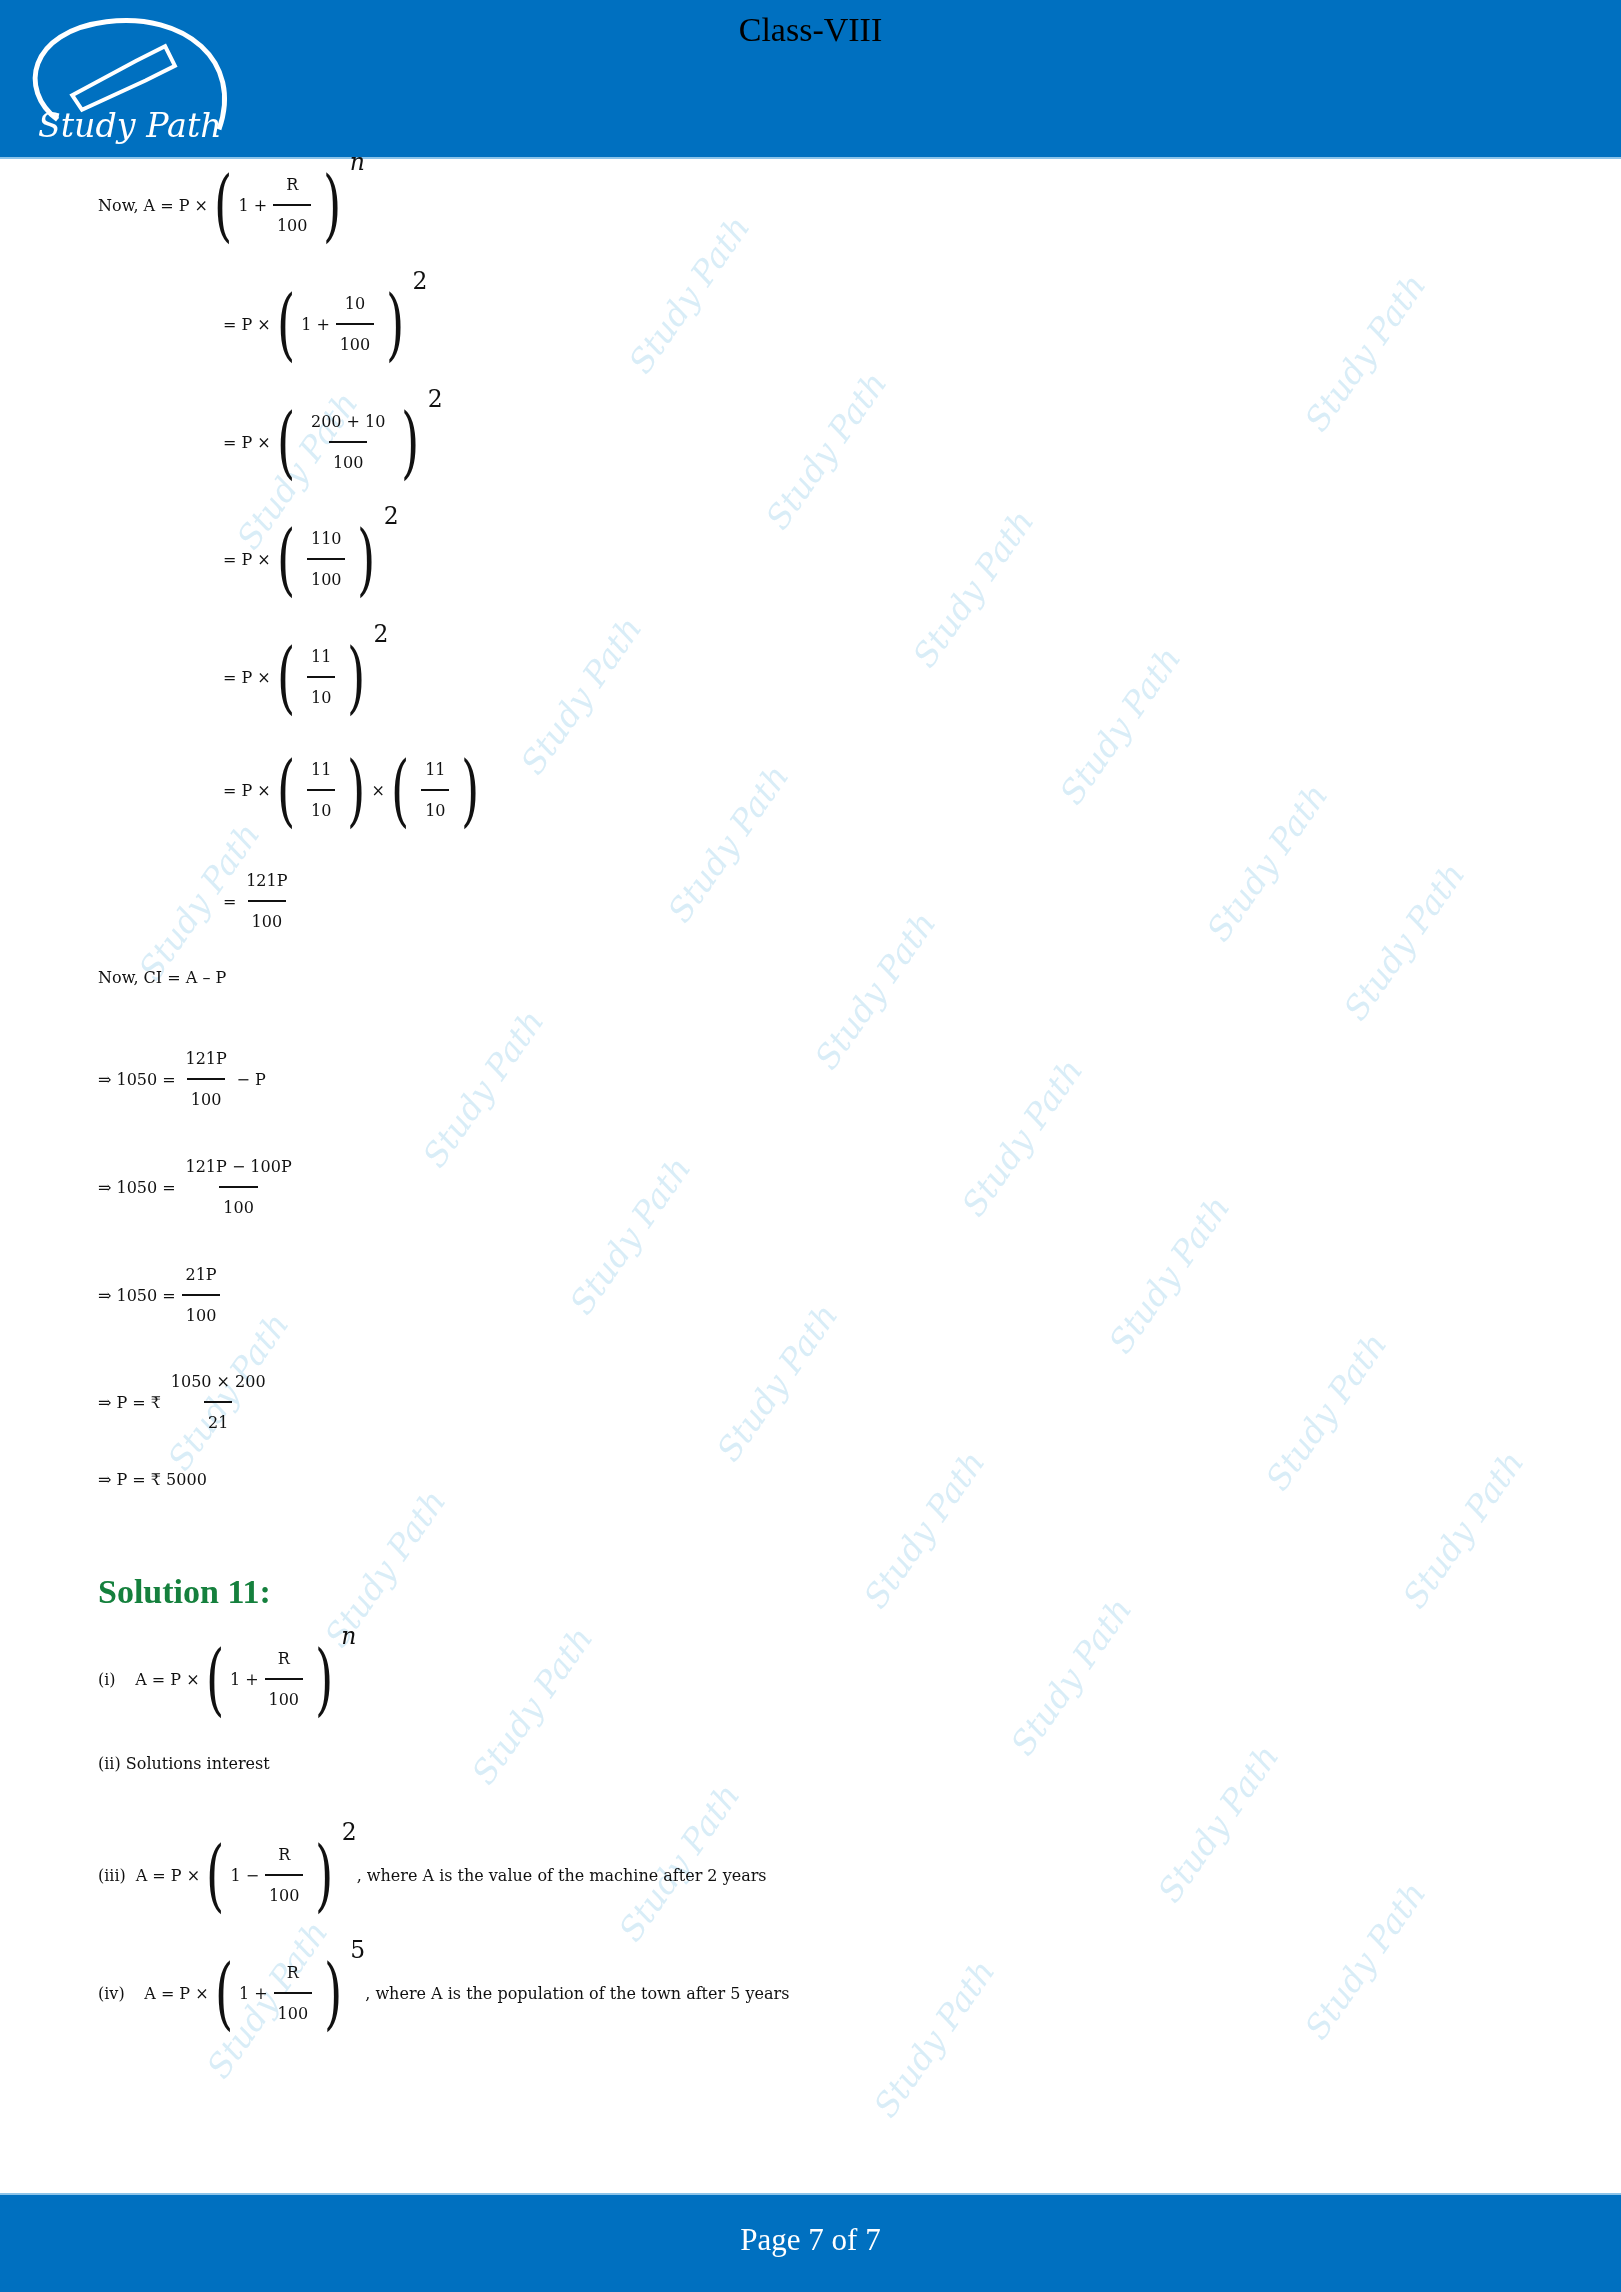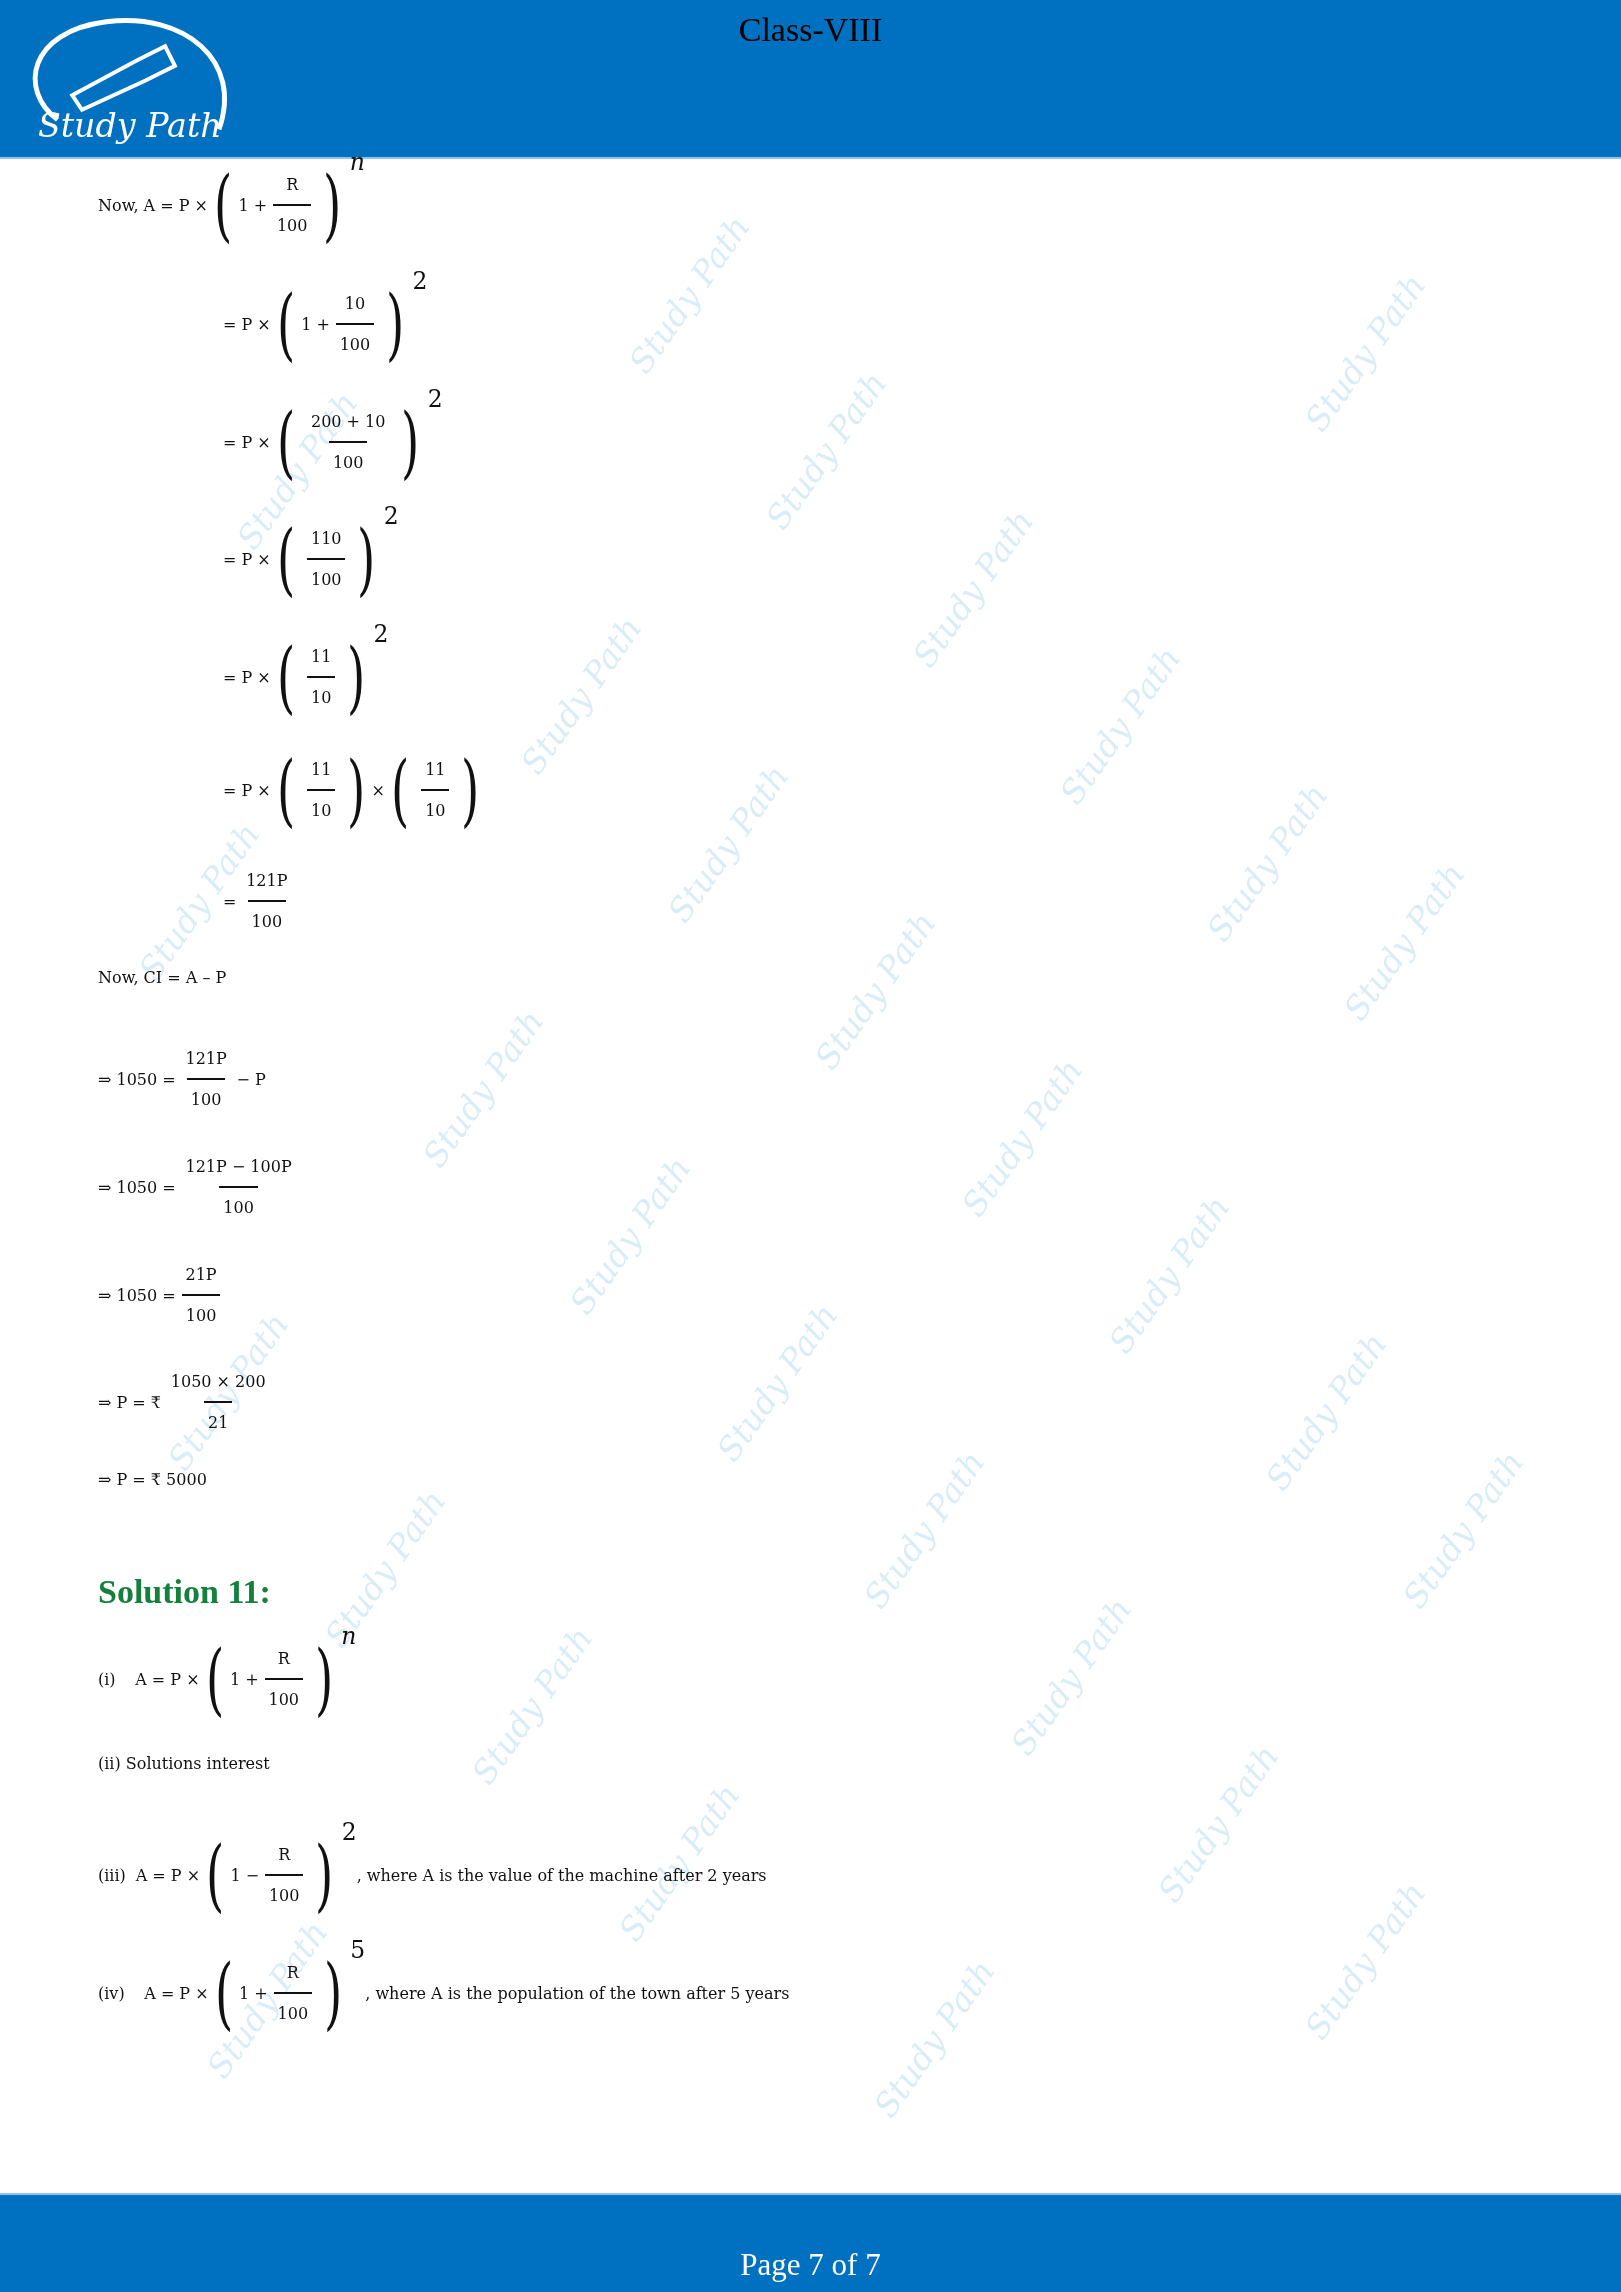--- a/index.html
+++ b/index.html
@@ -6,21 +6,21 @@
   body { width:1621px; height:2293px; position:relative; background:#ffffff; overflow:hidden;
          font-family:"DejaVu Serif", serif; color:#111; }
   .header { position:absolute; left:0; top:0; width:1621px; height:157px; background:#0070c0;
             border-bottom:2.9px solid #8cc4ea; }
   .header .titles { position:absolute; left:0; right:0; top:7.8px; text-align:center; color:#000000;
             font-family:"Liberation Serif", serif; font-size:34px; line-height:44px; }
   .logo { position:absolute; left:17.6px; top:11.8px; width:216px; height:137px; }
   .footer { position:absolute; left:0; bottom:0; width:1621px; height:98px; background:#0070c0;
             border-top:2.9px solid #8cc4ea; }
   .footer .pg { position:absolute; left:0; right:0; top:27.4px; text-align:center; color:#fff;
-            font-family:"Liberation Serif", serif; font-size:31px;margin-top:25px; }
+            font-family:"Liberation Serif", serif; font-size:31px; }
   .watermarks { position:absolute; left:0; top:157px; width:1621px; height:2039px; pointer-events:none; }
   .wm { position:absolute; color:#c9e6f5; font-family:"DejaVu Serif", serif; font-style:italic;
         font-size:33px; transform:rotate(-55deg); opacity:0.7; white-space:nowrap; }
   .line { position:absolute; display:flex; align-items:center; white-space:nowrap; }
   .frac { display:inline-flex; flex-direction:column; align-items:center; vertical-align:middle; margin:0 5.9px; }
   .frac .num { padding:0 3.9px; line-height:39px; }
   .frac .den { padding:0 3.9px; line-height:39px; border-top:2.9px solid #111; }
   .paren { font-size:78px; line-height:78px; font-weight:200; transform:scaleX(0.6); display:inline-block; }
   .sup { font-size:23.5px; position:relative; top:-43px; margin-left:2px; }
   .supn { font-style:italic; }

